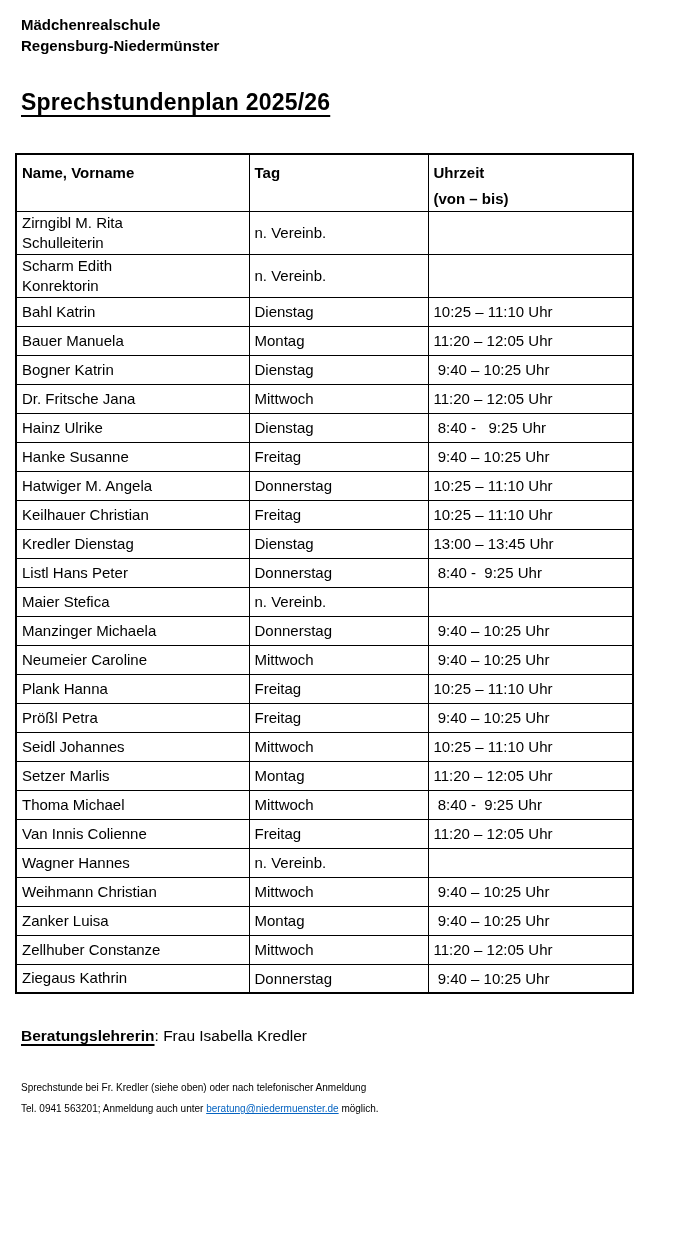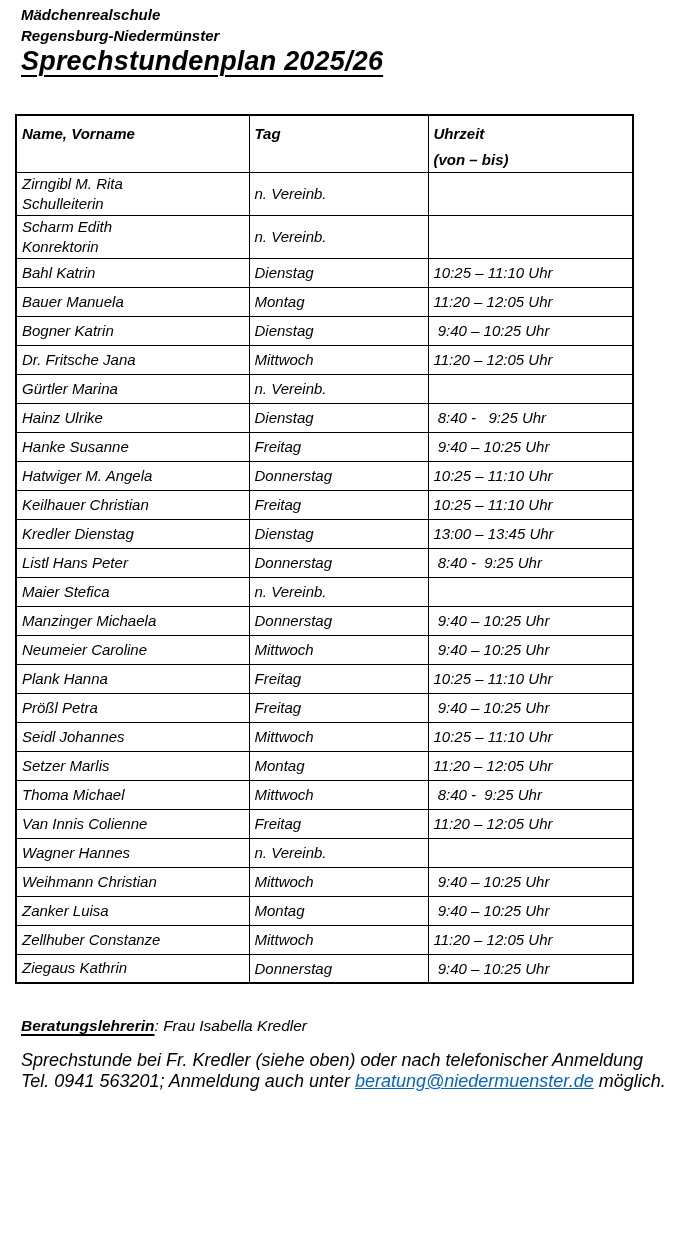--- a/index.html
+++ b/index.html
@@ -8,30 +8,30 @@
     background: #FFFFFF;
   }
   body {
     width: 698px;
     height: 1244px;
     font-family: "Liberation Sans", sans-serif;
     color: #000000;
     overflow: hidden;
   }
   .page {
-    padding: 4px 20px 0 21px;
-    font-style: italic;
+    padding: 14px 20px 0 21px;
   }
   .school-name {
     font-size: 15px;
     font-weight: bold;
     line-height: 21px;
   }
   .doc-title {
-    font-size: 27px;
+    margin-top: 33px;
+    font-size: 23px;
     font-weight: bold;
     text-decoration: underline;
     text-decoration-thickness: 2px;
     text-underline-offset: 5px;
     letter-spacing: 0.2px;
   }
   table.schedule {
     margin-top: 37px;
     margin-left: -6px;
     border-collapse: collapse;
@@ -71,22 +71,22 @@
     line-height: 21px;
   }
   .advisor-label {
     font-weight: bold;
     text-decoration: underline;
     text-decoration-thickness: 1.5px;
     text-underline-offset: 3px;
     text-align: right;
   }
   .note-paragraph {
-    margin-top: 14px;
-    font-size: 18px;
+    margin-top: 31px;
+    font-size: 10px;
     line-height: 21px;
   }
   a.email-link {
     color: #0563C1;
     text-decoration: underline;
     cursor: pointer;
   }
 </style>
 </head>
 <body>
@@ -160,28 +160,20 @@
         <tr class="single-row">
       <td class="name-cell">
         <div>Dr. Fritsche Jana</div>
         <div></div>
       </td>
       <td>Mittwoch</td>
       <td class="time-cell">11:20 – 12:05 Uhr</td>
     </tr>
         <tr class="single-row">
       <td class="name-cell">
-        <div>Gürtler Marina</div>
-        <div></div>
-      </td>
-      <td>n. Vereinb.</td>
-      <td class="time-cell"></td>
-    </tr>
-        <tr class="single-row">
-      <td class="name-cell">
         <div>Hainz Ulrike</div>
         <div></div>
       </td>
       <td>Dienstag</td>
       <td class="time-cell"> 8:40 -   9:25 Uhr</td>
     </tr>
         <tr class="single-row">
       <td class="name-cell">
         <div>Hanke Susanne</div>
         <div></div>

